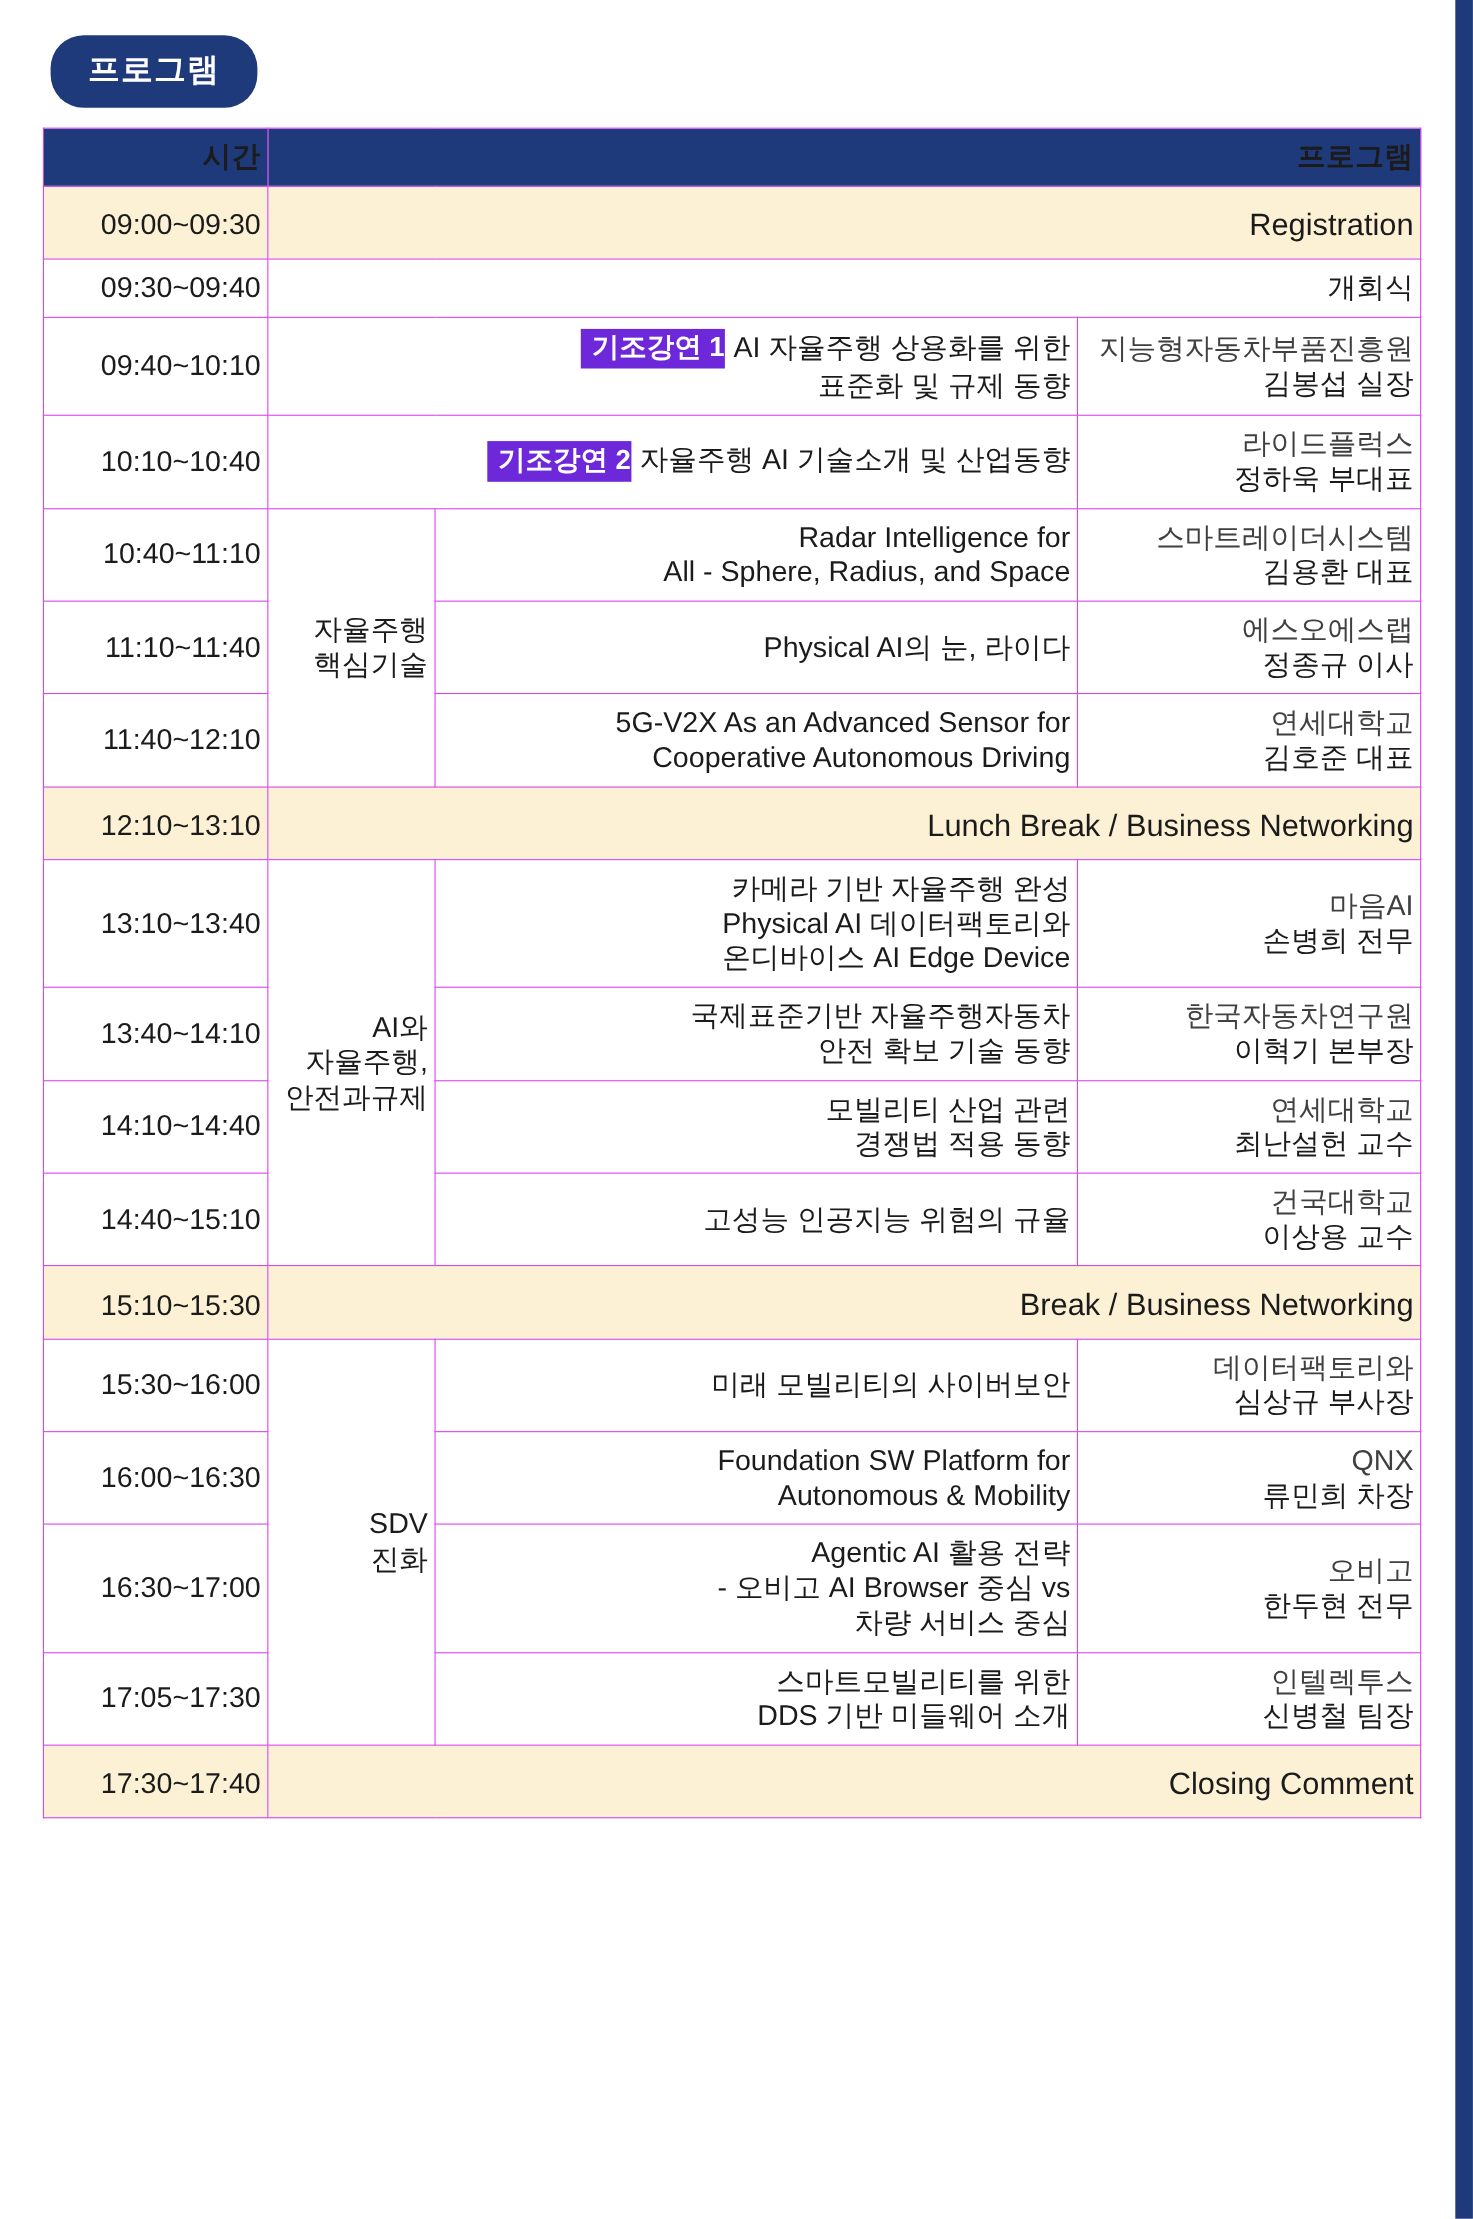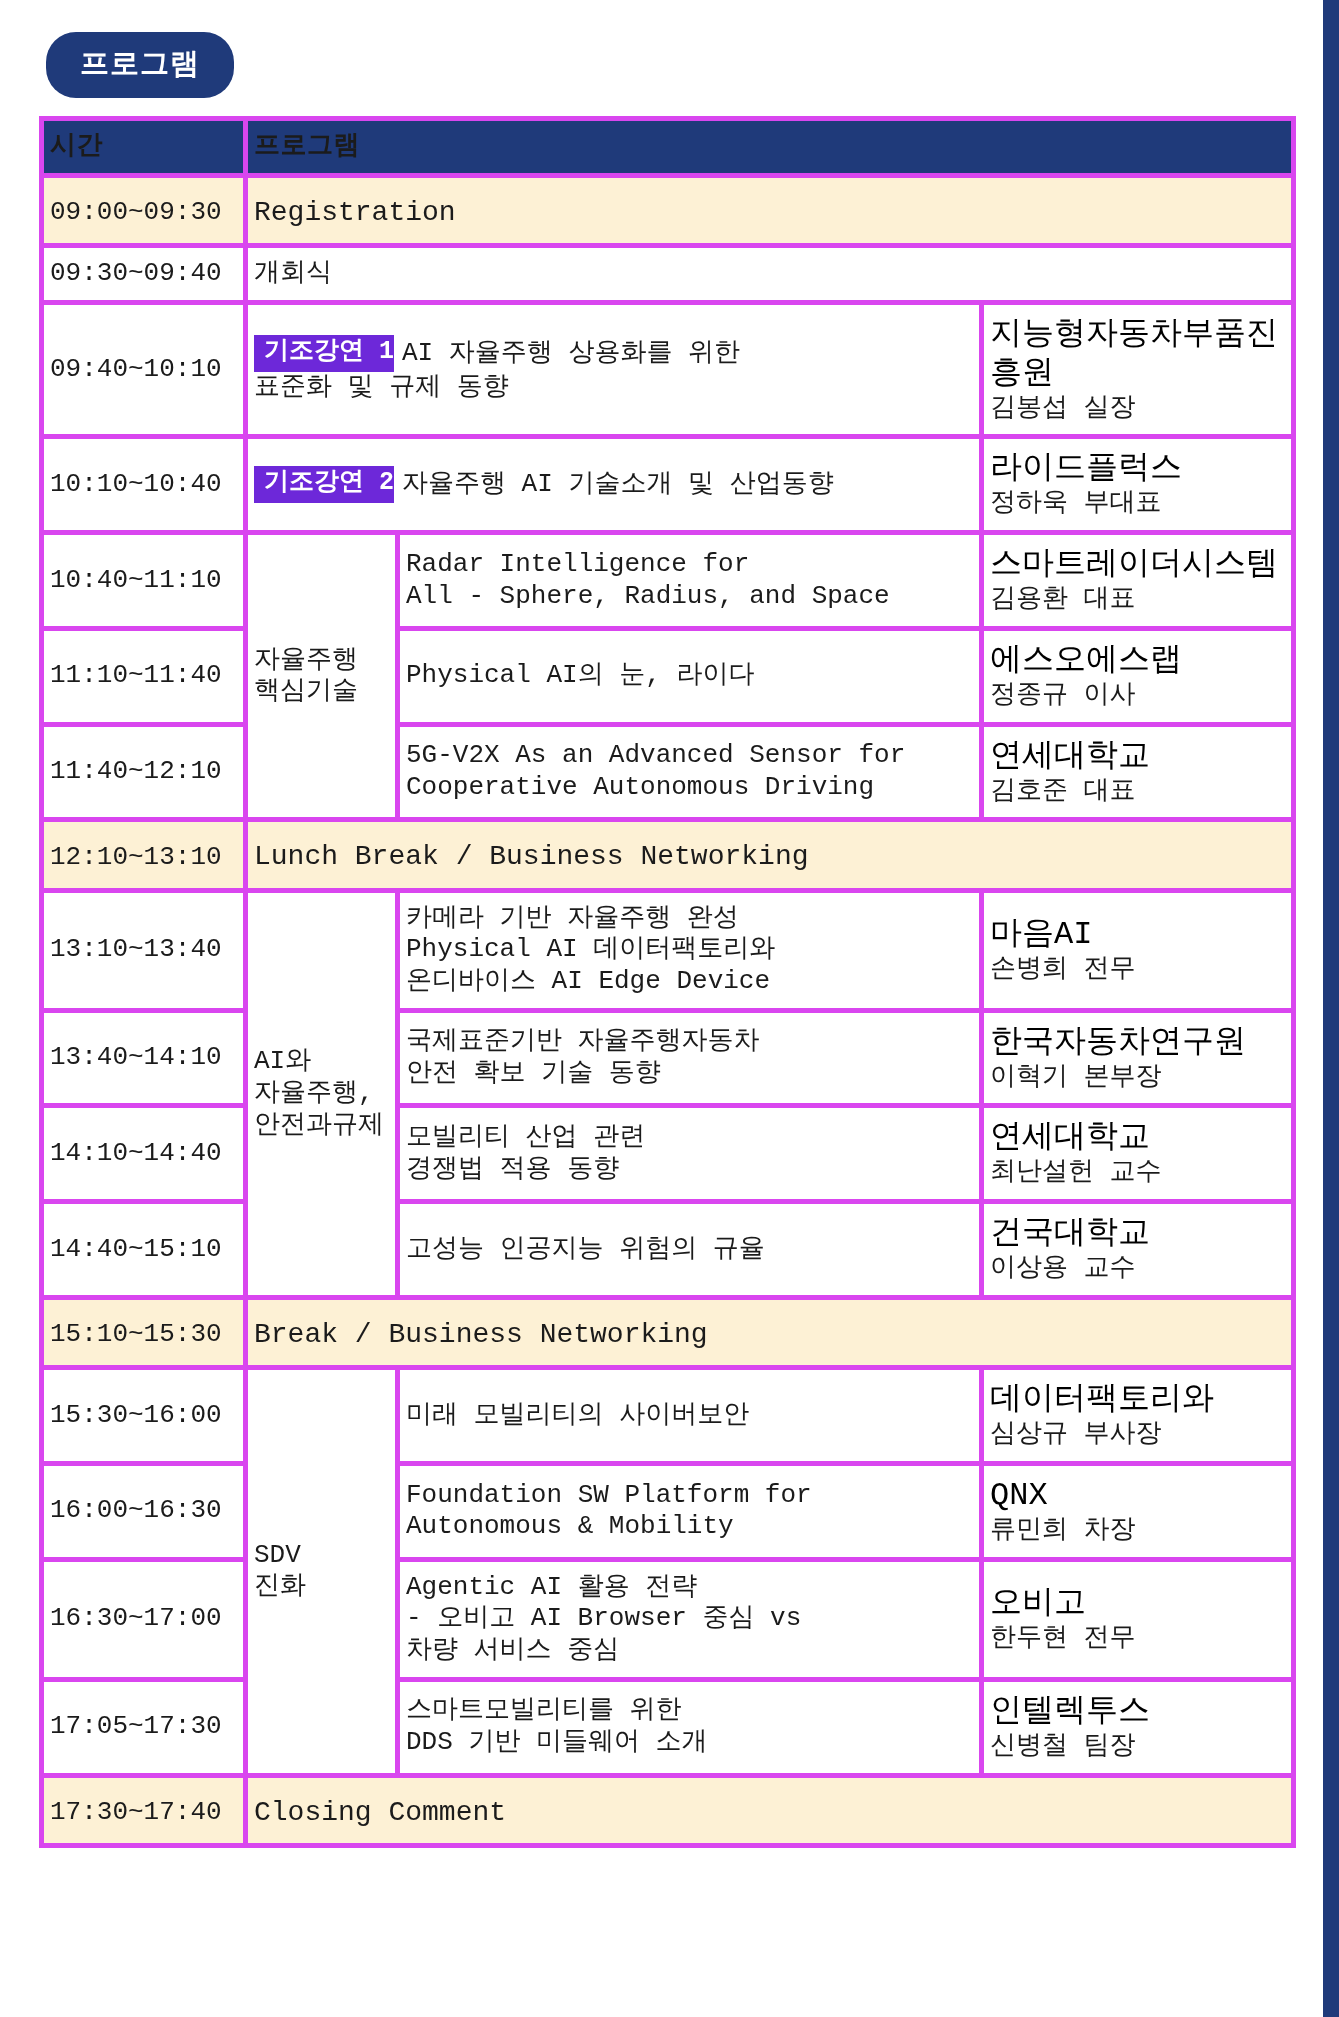--- a/index.html
+++ b/index.html
@@ -45,28 +45,27 @@
     border-collapse: collapse;
     table-layout: fixed;
     margin-left: 3px;
   }
   table.program col.c-time  { width: 204px; }
   table.program col.c-track { width: 152px; }
   table.program col.c-title { width: 584px; }
   table.program col.c-org   { width: 312px; }
 
   table.program th, table.program td {
-    border: 5px solid #d946ef;
-    text-align: left;
+    border: 1px solid #d946ef;
+    text-align: right;
     vertical-align: middle;
     color: #1b1b1b;
     font-size: 26px;
     line-height: 1.22;
     padding: 10px 6px;
-    font-family: Liberation Mono, monospace;
   }
   thead th {
     background: #1f3a7a;
     color: #ffffff;
     font-size: 27px;
     font-weight: bold;
     padding: 11px 6px 13px 6px;
     letter-spacing: 0.5px;
   }
   td.time {
@@ -88,22 +87,22 @@
     font-size: 27px;
     line-height: 1.25;
     padding: 14px 8px;
   }
   td.org {
     line-height: 1.26;
     padding: 12px 6px;
   }
   .org-name {
     display: block;
-    color: #000000;
-    font-size: 32px;
+    color: #404040;
+    font-size: 26px;
   }
   .org-person {
     display: block;
     color: #1b1b1b;
     font-size: 26px;
   }
   .keynote-tag {
     display: inline-block;
     background: #6d28d9;
     color: #ffffff;

